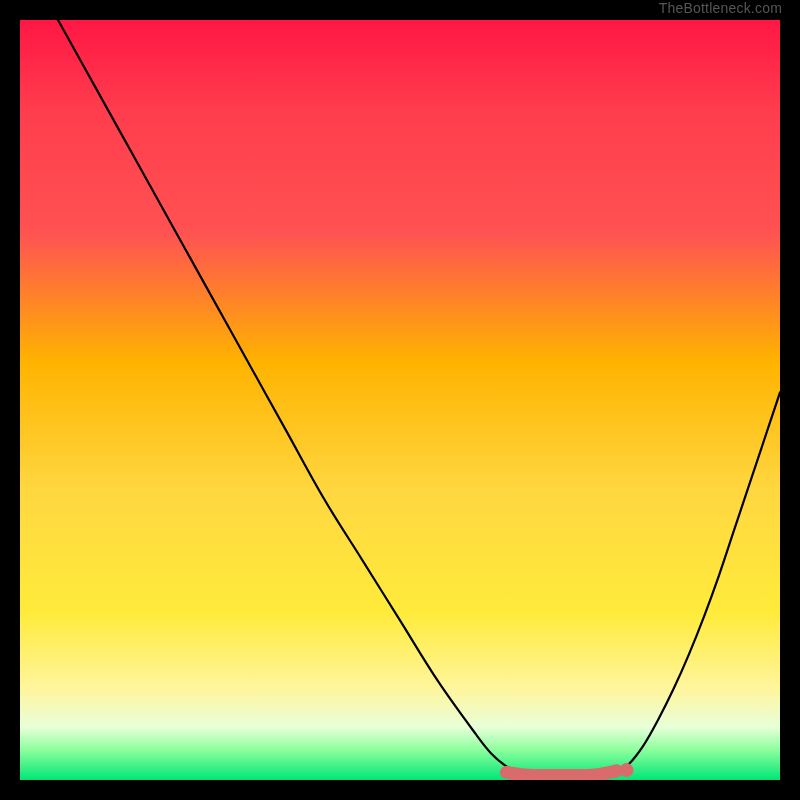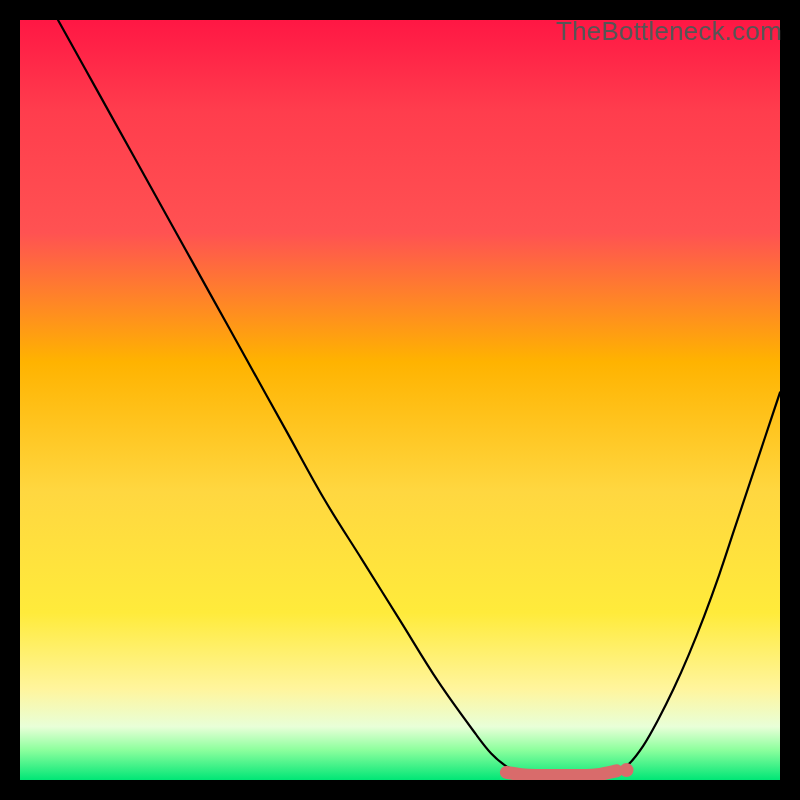--- a/index.html
+++ b/index.html
@@ -14,24 +14,24 @@
   .frame {
     position: absolute;
     left: 20px;
     top: 20px;
     width: 760px;
     height: 760px;
     background: #000;
   }
   .watermark {
     position: absolute;
-    top: 16px;
+    top: 0px;
     right: 18px;
     color: #555;
-    font-size: 26px;
+    font-size: 14px;
     font-weight: 400;
     letter-spacing: 0.2px;
     z-index: 10;
   }
   svg {
     display: block;
   }
 </style>
 </head>
 <body>

